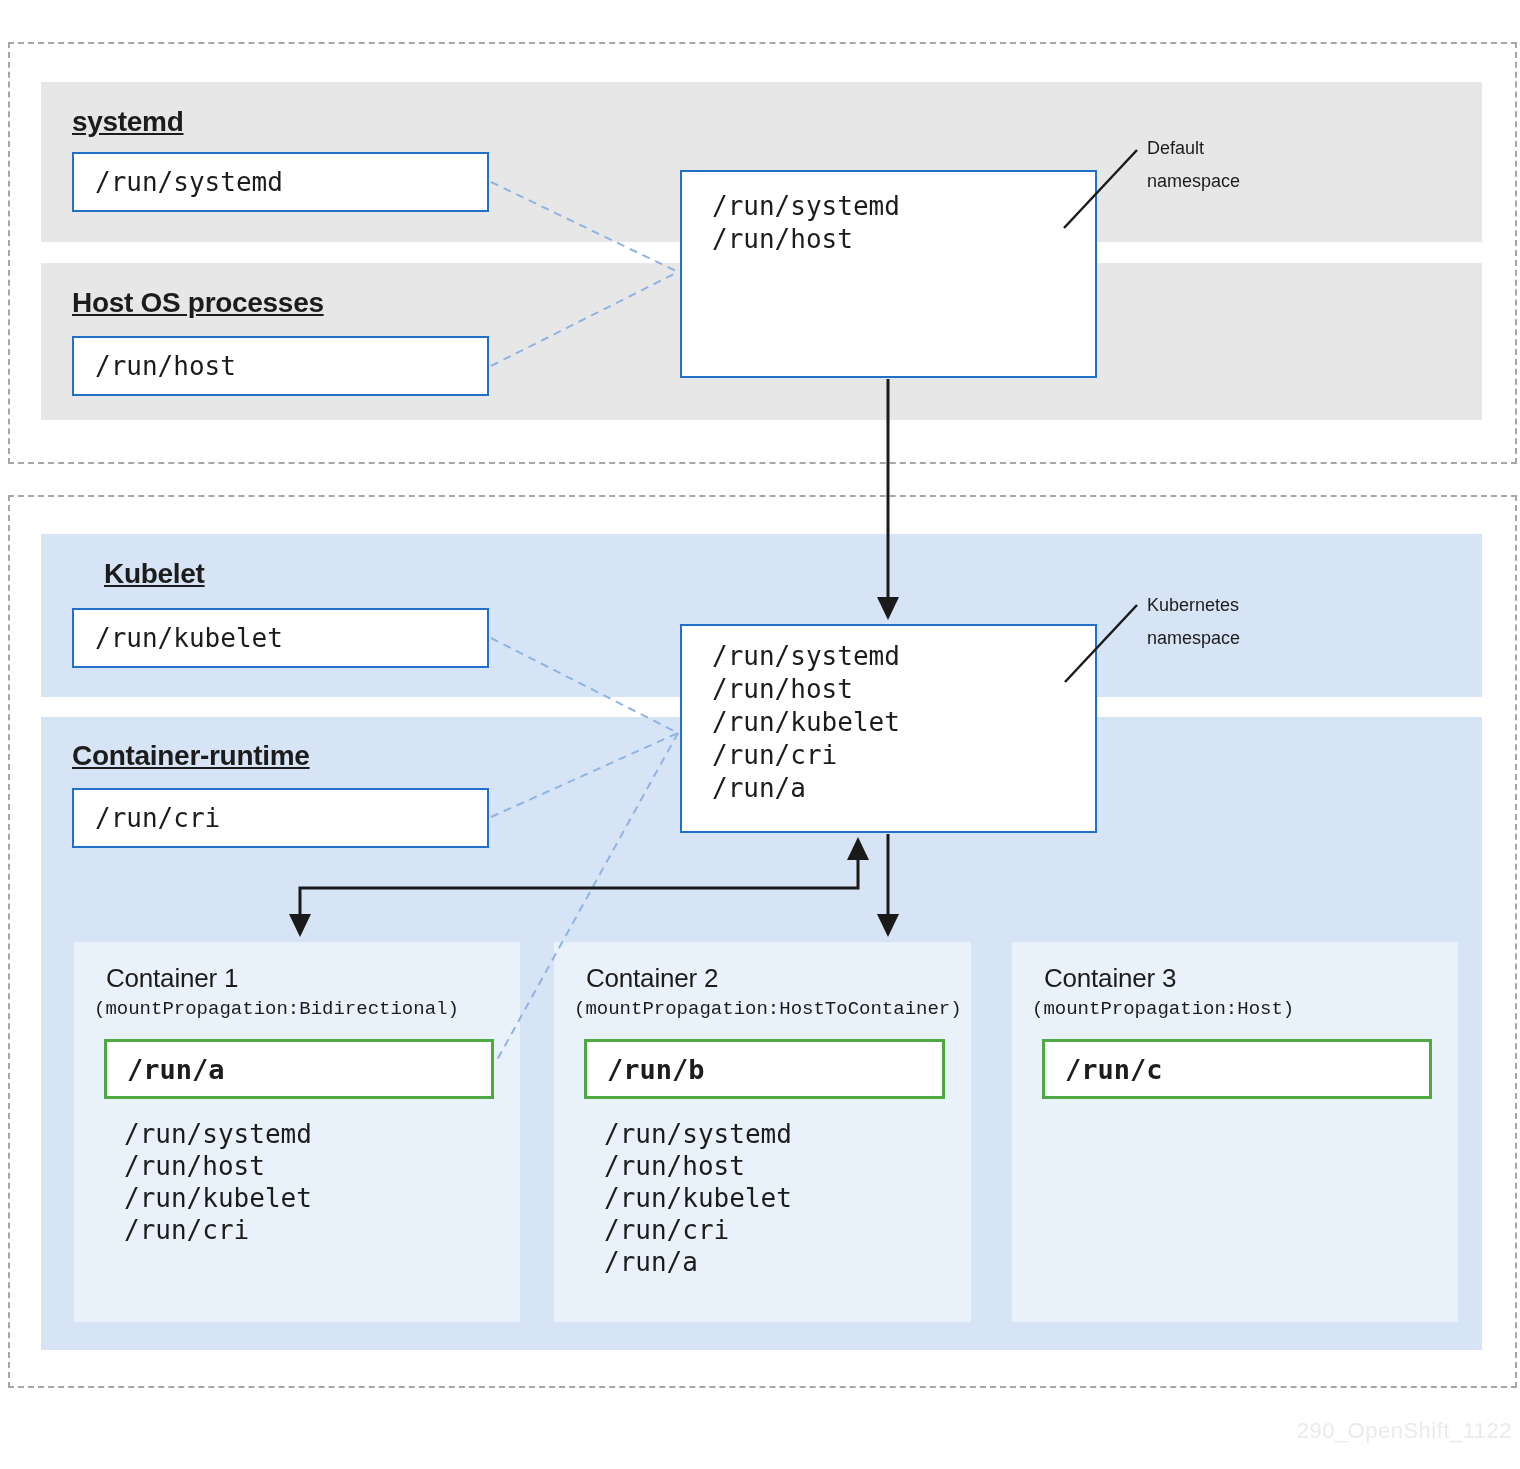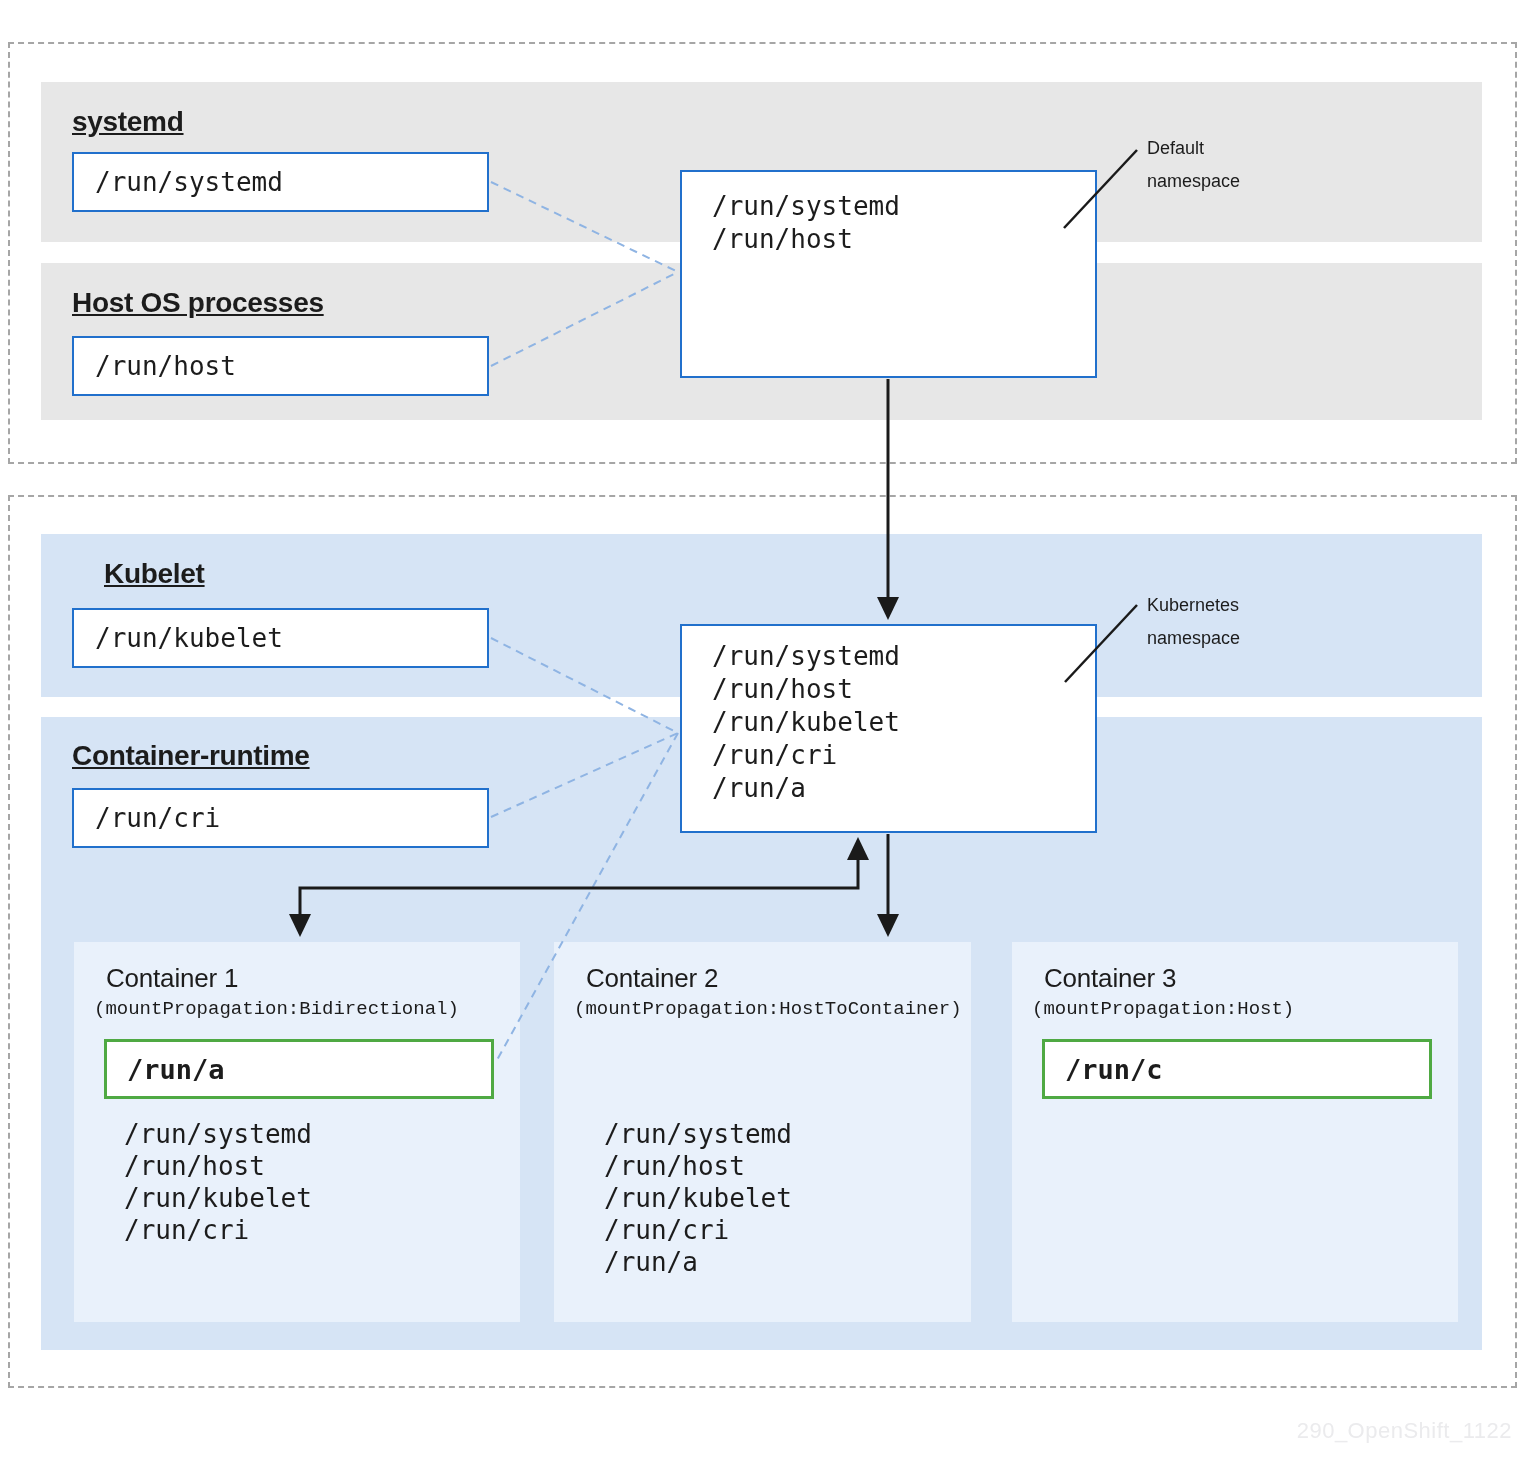--- a/index.html
+++ b/index.html
@@ -81,20 +81,21 @@
     <div class="vol-box">/run/a</div>
     <div class="panel-mounts">/run/systemd
 /run/host
 /run/kubelet
 /run/cri</div>
   </div>
 
   <div class="panel" style="left:542px;width:417px;margin-left:12px;">
     <div class="panel-title">Container 2</div>
     <div class="panel-sub">(mountPropagation:HostToContainer)</div>
+    <div class="vol-box">/run/b</div>
     <div class="panel-mounts">/run/systemd
 /run/host
 /run/kubelet
 /run/cri
 /run/a</div>
   </div>
 
   <div class="panel" style="left:1012px;width:446px;text-align:right;">
     <div class="panel-title">Container 3</div>
     <div class="panel-sub">(mountPropagation:Host)</div>

